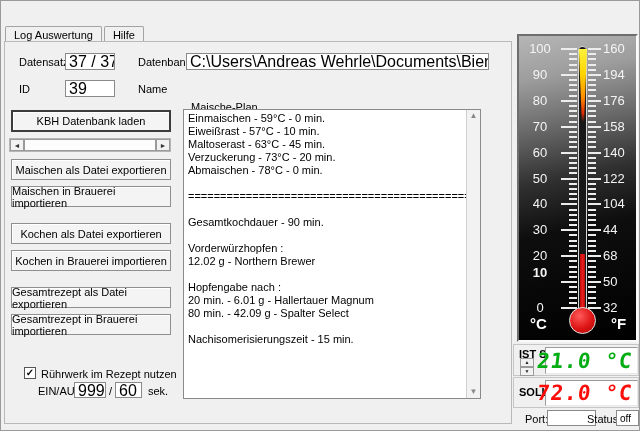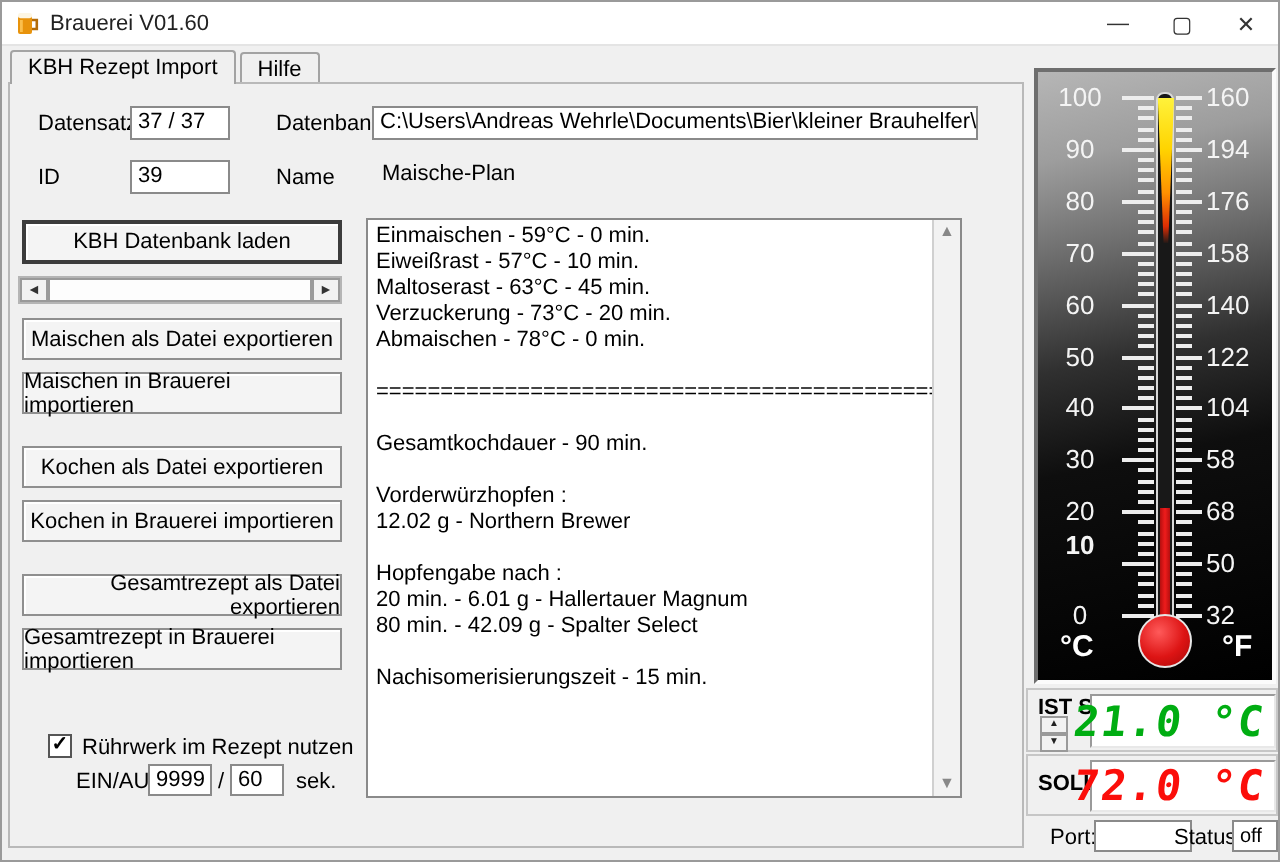--- a/index.html
+++ b/index.html
@@ -18,21 +18,21 @@
   
   .tabstrip{position:absolute;left:4px;top:24px;display:flex;align-items:flex-end;height:17px;}
   .tab{background:#f0f0f0;border:1px solid #a3a3a3;border-bottom:none;padding:2px 8px 2px;
        margin-right:2px;font-size:11px;border-radius:2px 2px 0 0;height:16px;}
   .tab.active{height:17px;padding-bottom:4px;position:relative;z-index:3;
               box-shadow:0 2px 0 #f0f0f0;}
   .tabpage{position:absolute;left:3px;top:40px;width:508px;height:383px;
            border:1px solid #b9b9b9;background:#f0f0f0;}
   
   .lbl{position:absolute;font-size:11px;white-space:nowrap;}
-  .field{position:absolute;background:#fff;border:1px solid #8a8a8a;font-size:11px;
+  .field{position:absolute;background:#fff;border:1px solid #8a8a8a;font-size:16px;
          padding:1px 3px;white-space:nowrap;overflow:hidden;line-height:13px;}
   
   .btn{position:absolute;left:10px;width:160px;height:21px;background:#f4f4f4;
        border:1px solid #8f8f8f;font-size:11px;display:flex;align-items:center;
        justify-content:center;box-shadow:inset 1px 1px 0 #ffffff;}
   .btn.default{border:2px solid #3c3c3c;height:22px;}
   
   .hscroll{position:absolute;left:8px;top:137px;width:162px;height:14px;background:#e6e6e6;
            border:1px solid #b5b5b5;display:flex;}
   .sb-btn{width:14px;height:100%;background:#f2f2f2;border:1px solid #9a9a9a;
@@ -87,37 +87,23 @@
   .spin-btn{flex:1;background:#f2f2f2;border:1px solid #9a9a9a;font-size:5px;
             display:flex;align-items:center;justify-content:center;color:#222;line-height:5px;}
   
   .portrow-lbl{position:absolute;font-size:11px;}
 </style>
 </head>
 <body>
 
 <div class="stage">
 
-  <div class="titlebar">
-    <svg class="app-icon" viewBox="0 0 13 13">
-      <rect x="2" y="3" width="7" height="9" rx="1" fill="#e8930c"></rect>
-      <rect x="2" y="1.5" width="7" height="2.6" rx="1.2" fill="#fdf6e3"></rect>
-      <path d="M9 5 h2.4 v4.5 H9" fill="none" stroke="#b36b08" stroke-width="1.3"></path>
-      <rect x="3" y="5" width="1.4" height="6" fill="#fbbf4d"></rect>
-    </svg>
-    <span class="title-text">Brauerei V01.60</span>
-    <div class="win-btns">
-      <div class="win-btn">—</div>
-      <div class="win-btn">▢</div>
-      <div class="win-btn">✕</div>
-    </div>
-  </div>
 
   <div class="tabstrip">
-      <div class="tab active">KBH Rezept Import</div>
+      <div class="tab">Log Auswertung</div>
       <div class="tab">Hilfe</div>
     </div>
   <div class="tabpage"></div>
 
   <div class="lbl" style="left:18px;top:55px;">Datensatz</div>
   <div class="field" style="left:64px;top:52px;width:50px;height:17px;">37 / 37</div>
   <div class="lbl" style="left:137px;top:55px;">Datenbank</div>
   <div class="field" style="left:185px;top:52px;width:303px;height:17px;">C:\Users\Andreas Wehrle\Documents\Bier\kleiner Brauhelfer\kb_daten.sqlite</div>
   <div class="lbl" style="left:18px;top:82px;">ID</div>
   <div class="field" style="left:64px;top:79px;width:50px;height:17px;">39</div>
@@ -128,25 +114,25 @@
     <div class="sb-btn">◄</div>
     <div class="hthumb"></div>
     <div class="sb-btn">►</div>
   </div>
 
   <div>
       <div class="btn" style="top: 158px;">Maischen als Datei exportieren</div>
       <div class="btn" style="top: 185px;">Maischen in Brauerei importieren</div>
       <div class="btn" style="top: 222px;">Kochen als Datei exportieren</div>
       <div class="btn" style="top: 249px;">Kochen in Brauerei importieren</div>
-      <div class="btn" style="top: 286px; text-align: right;">Gesamtrezept als Datei exportieren</div>
+      <div class="btn" style="top: 286px;">Gesamtrezept als Datei exportieren</div>
       <div class="btn" style="top: 313px;">Gesamtrezept in Brauerei importieren</div>
     </div>
 
-  <div class="lbl" style="left:190px;top:80px;">Maische-Plan</div>
+  <div class="lbl" style="left:190px;top:100px;">Maische-Plan</div>
   <div class="textarea">
     <div class="textarea-content">Einmaischen - 59°C - 0 min.
 Eiweißrast - 57°C - 10 min.
 Maltoserast - 63°C - 45 min.
 Verzuckerung - 73°C - 20 min.
 Abmaischen - 78°C - 0 min.
 
 ==============================================
 
 Gesamtkochdauer - 90 min.
@@ -294,21 +280,21 @@
         <div class="scale-num c-num" style="top: 212.2px;">20</div>
         <div class="scale-num c-num" style="top: 229px; font-weight: bold;">10</div>
         <div class="scale-num c-num" style="top: 264px;">0</div>
         <div class="scale-num f-num" style="top: 5px;">160</div>
         <div class="scale-num f-num" style="top: 30.9px;">194</div>
         <div class="scale-num f-num" style="top: 56.8px;">176</div>
         <div class="scale-num f-num" style="top: 82.7px;">158</div>
         <div class="scale-num f-num" style="top: 108.6px;">140</div>
         <div class="scale-num f-num" style="top: 134.5px;">122</div>
         <div class="scale-num f-num" style="top: 160.4px;">104</div>
-        <div class="scale-num f-num" style="top: 186.3px;">58</div>
+        <div class="scale-num f-num" style="top: 186.3px;">44</div>
         <div class="scale-num f-num" style="top: 212.2px;">68</div>
         <div class="scale-num f-num" style="top: 238.1px;">50</div>
         <div class="scale-num f-num" style="top: 264px;">32</div>
       </div>
   </div>
 
   <div class="meas-box" style="top:343px;height:32px;">
     <div class="meas-label">IST S1</div>
     <div class="spinner">
       <div class="spin-btn">▲</div>

